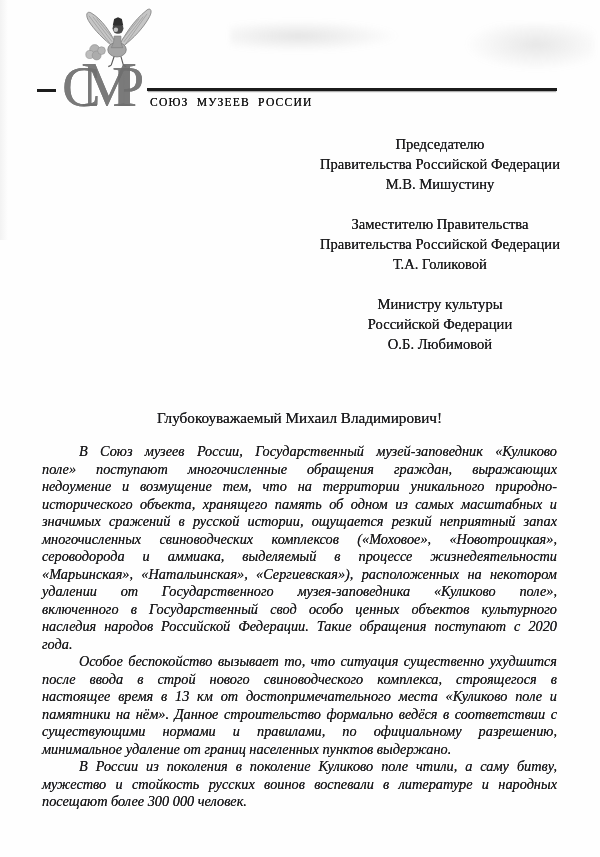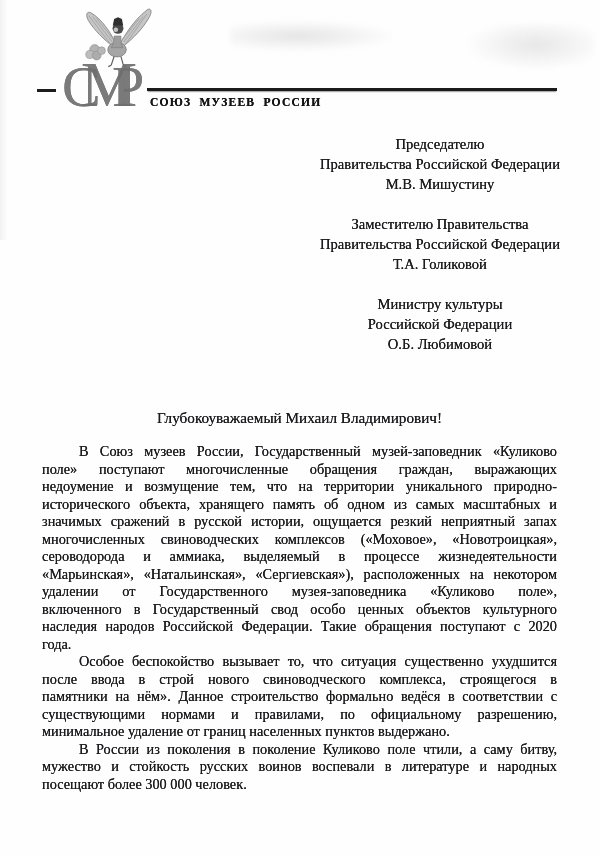--- a/index.html
+++ b/index.html
@@ -19,21 +19,21 @@
   .monogram{position:absolute;left:64px;top:64px;width:84px;height:52px;line-height:1;}
   .monogram span{position:absolute;font-family:"Liberation Serif",serif;color:#6f6f6f;opacity:.92;}
   .mono-c{font-size:58px;left:-2px;top:-6px;}
   .mono-m{font-size:63px;left:17px;top:-10px;color:#686868;}
   .mono-p{font-size:58px;left:48px;top:-6px;}
   .lh-dash{position:absolute;left:37px;top:89px;width:19px;height:3.4px;background:#1d1d1d;}
   .lh-rule{position:absolute;left:147px;top:87.5px;width:410px;height:3.4px;background:#1b1b1b;
            box-shadow:0 2px 0 -0.8px rgba(110,110,110,.55);}
   .org-name{
     position:absolute;left:150px;top:96px;
-    font-family:"Liberation Serif",serif;font-weight:bold;
+    font-family:"Liberation Serif",serif;font-weight:normal;
     font-size:11.6px;letter-spacing:1.2px;word-spacing:4px;color:#141414;
     white-space:nowrap;
   }
   
   .smudge{position:absolute;filter:blur(2.5px);pointer-events:none;}
   .smudge-1{left:230px;top:20px;width:170px;height:32px;
     background:radial-gradient(ellipse at 40% 50%,rgba(140,140,140,.22),transparent 70%);}
   .smudge-2{left:466px;top:24px;width:128px;height:46px;
     background:radial-gradient(ellipse at 55% 45%,rgba(140,140,140,.20),transparent 72%);}
   .edge-shade{position:absolute;left:0;top:0;width:8px;height:240px;
@@ -42,21 +42,21 @@
   .recipients{
     position:absolute;left:300px;top:134px;width:280px;
     font-size:14.6px;line-height:20px;text-align:center;
   }
   .rblock{margin-bottom:20px;font-family:Liberation Serif, serif;}
   
   .salutation{
     position:absolute;left:42px;top:409px;width:515px;
     text-align:center;font-weight:normal;font-size:15.2px;
   }
-  .letter-body{position:absolute;left:42px;top:443px;width:515px;font-size:14.3px;}
+  .letter-body{position:absolute;left:42px;top:443px;width:515px;font-size:14.3px;font-style:italic;}
   .ln{height:17.5px;line-height:17.5px;text-align:justify;text-align-last:justify;white-space:nowrap;}
   .ln.fi{text-indent:37px;}
   .ln.la{text-align:left;text-align-last:left;}
 </style>
 </head>
 <body>
 
 <div class="page">
 
   <div class="smudge smudge-1"></div>
@@ -128,20 +128,21 @@
     <div class="ln">многочисленных свиноводческих комплексов («Моховое», «Новотроицкая»,</div>
     <div class="ln">сероводорода и аммиака, выделяемый в процессе жизнедеятельности</div>
     <div class="ln">«Марьинская», «Натальинская», «Сергиевская»), расположенных на некотором</div>
     <div class="ln">удалении от Государственного музея-заповедника «Куликово поле»,</div>
     <div class="ln">включенного в Государственный свод особо ценных объектов культурного</div>
     <div class="ln">наследия народов Российской Федерации. Такие обращения поступают с 2020</div>
     <div class="ln la">года.</div>
 
     <div class="ln fi">Особое беспокойство вызывает то, что ситуация существенно ухудшится</div>
     <div class="ln">после ввода в строй нового свиноводческого комплекса, строящегося в</div>
+    <div class="ln">настоящее время в 13 км от достопримечательного места «Куликово поле и</div>
     <div class="ln">памятники на нём». Данное строительство формально ведёся в соответствии с</div>
     <div class="ln">существующими нормами и правилами, по официальному разрешению,</div>
     <div class="ln la">минимальное удаление от границ населенных пунктов выдержано.</div>
 
     <div class="ln fi">В России из поколения в поколение Куликово поле чтили, а саму битву,</div>
     <div class="ln">мужество и стойкость русских воинов воспевали в литературе и народных</div>
     <div class="ln la">посещают более 300 000 человек.</div>
   </div>
 
 </div>

